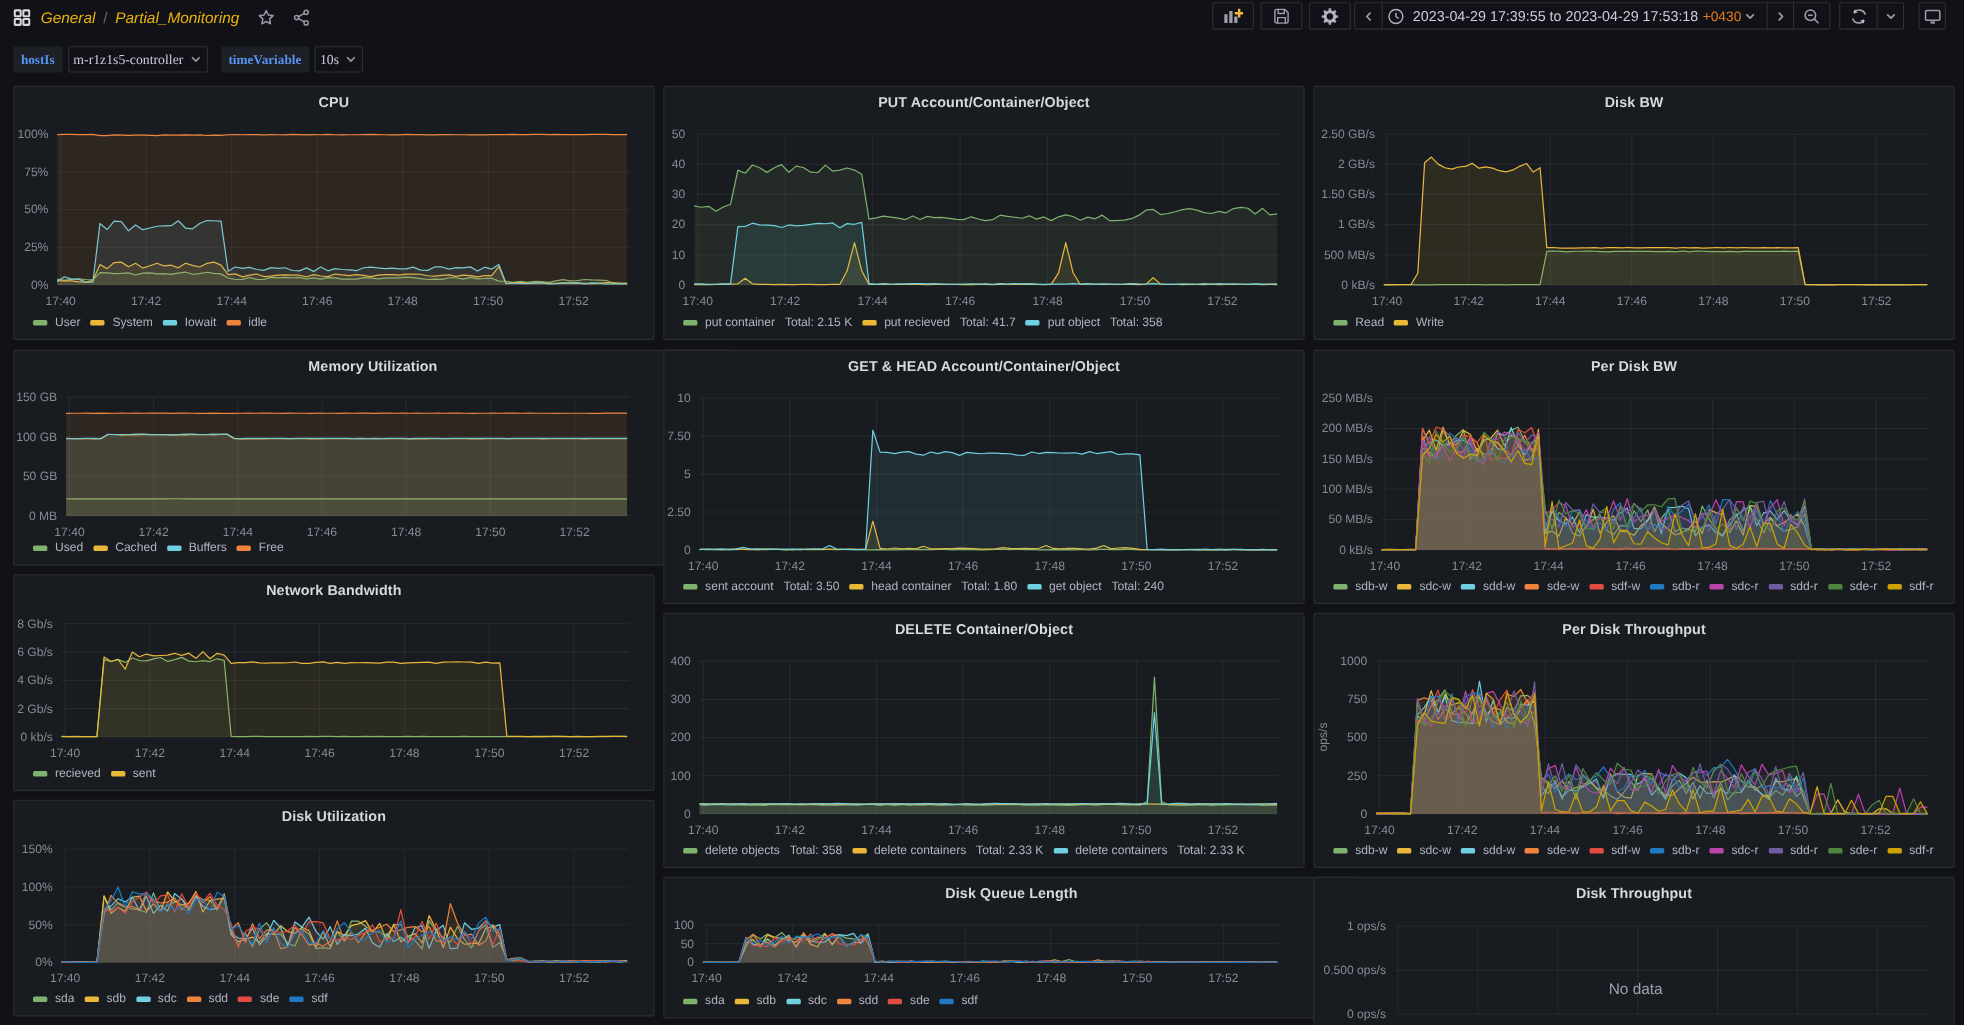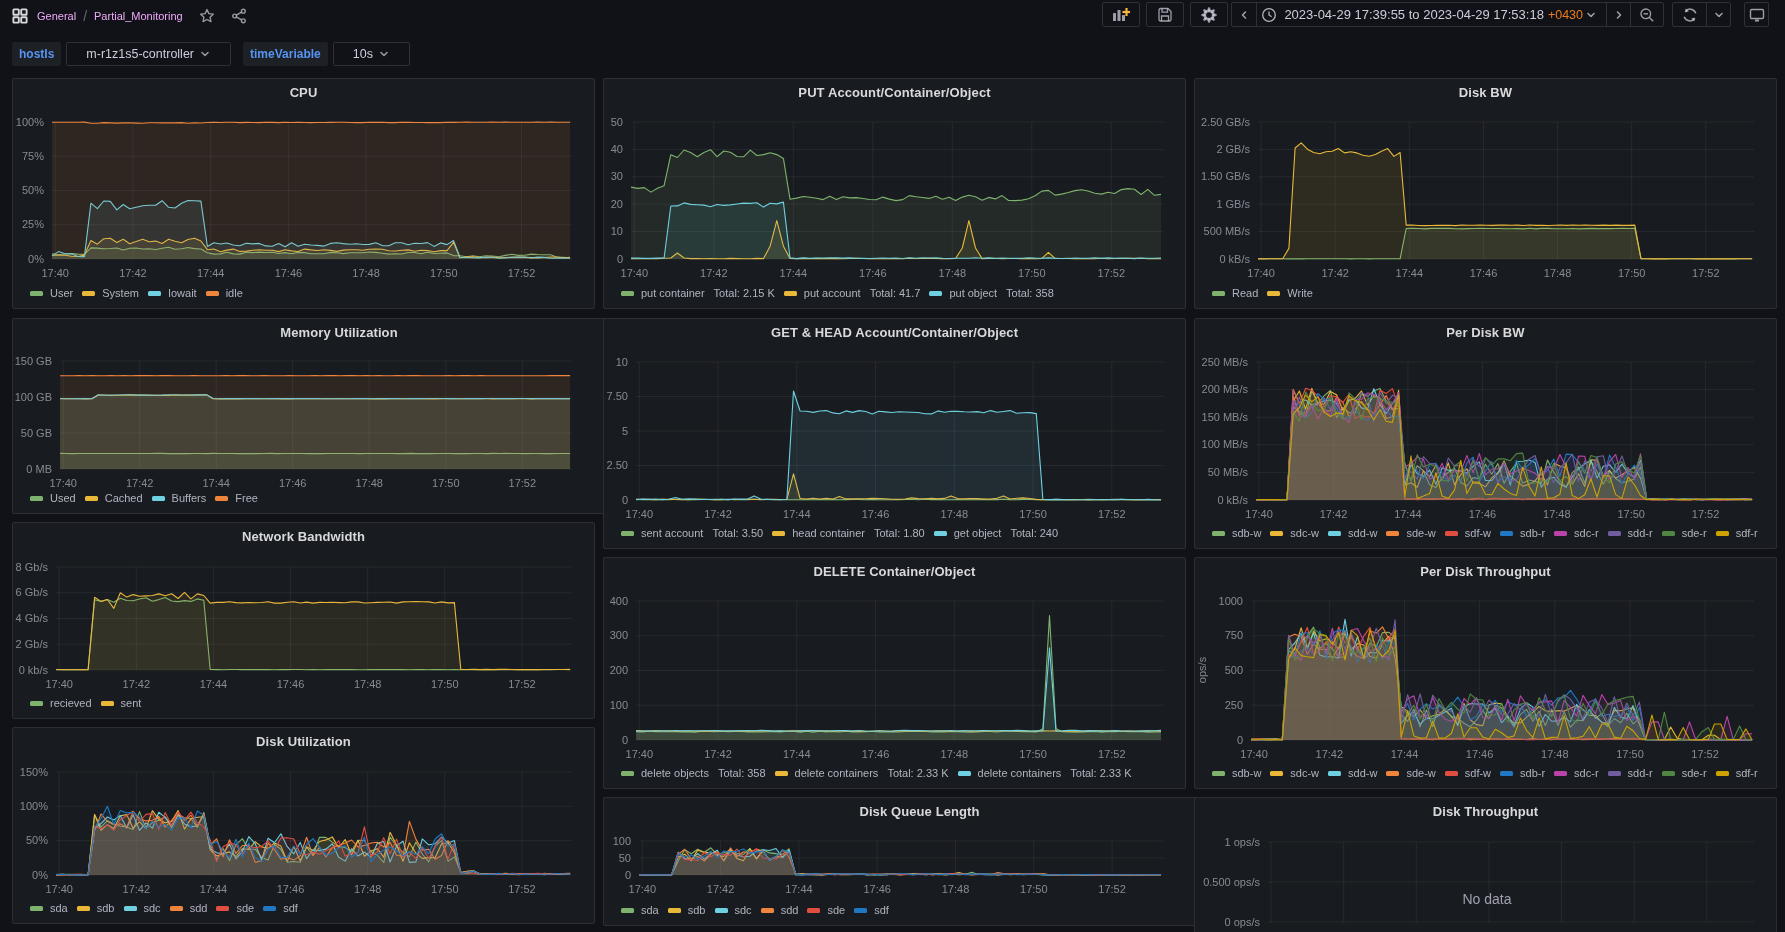--- a/index.html
+++ b/index.html
@@ -1,38 +1,38 @@
 <!DOCTYPE html>
 <html><head><meta charset="utf-8"><style>
 *{margin:0;padding:0;box-sizing:border-box}
 html,body{width:1785px;height:932px;overflow:hidden;background:#111217;
   font-family:"Liberation Sans",sans-serif;}
 #topbar{position:absolute;left:0;top:0;width:100%;height:40px;}
 #crumbs{position:absolute;left:12px;top:4px;display:flex;align-items:center;height:24px;}
 .icogrid{display:inline-flex;margin-right:9px;}
-.crumbtxt{color:#f0abfc;font-size:11px;}
+.crumbtxt{color:#eab308;font-size:14px;font-style:italic;}
 .slash{color:rgba(204,204,220,0.45);font-size:14px;margin:0 7px;}
 .ico{display:inline-flex;margin-left:16px;opacity:.95}
 #topright{position:absolute;right:16px;top:2px;display:flex;align-items:stretch;height:25px;}
 .tbtn{display:inline-flex;align-items:center;justify-content:center;width:38px;height:25px;
   border:1px solid #2e3036;border-radius:2px;margin-left:6px;background:#111217;}
 .tbtn.tvb{width:25px;margin-left:13px;}
 .tgroup{display:inline-flex;align-items:stretch;border:1px solid #2e3036;border-radius:2px;margin-left:3px;background:#111217;}
 .tgroup.rg{margin-left:8px;}
 .tseg{display:inline-flex;align-items:center;justify-content:center;padding:0 7px;}
 .tseg+.tseg{border-left:1px solid #2e3036;}
 .tseg.narrow{width:24px;padding:0}
 .tseg.narrow2{width:33px;padding:0}
 .timeseg{padding:0 9px 0 4px;}
 .timetxt{color:#ccccdc;font-size:13px;margin:0 4px 0 7px;}
 .tz{color:#eb7b18;font-size:12.5px;margin-right:2px;}
-#varsrow{position:absolute;left:12px;top:42px;height:24px;display:flex;align-items:center;}
+#varsrow{position:absolute;left:12px;top:42px;height:24px;display:flex;align-items:center;font-family:Liberation Serif, serif;}
 .varlabel{display:inline-flex;align-items:center;height:24px;padding:0 7px;background:#1d2025;
   border-radius:2px;color:#5794f2;font-size:12px;font-weight:700;}
-.varval{display:inline-flex;align-items:center;gap:5px;height:24px;padding:0 19px;margin-left:5px;
+.varval{display:inline-flex;align-items:center;gap:5px;height:24px;padding:0 4px;margin-left:5px;
   border:1px solid #2e3036;border-radius:2px;color:#ccccdc;font-size:12.5px;}
 .panel{position:absolute;background:#181b1f;border:1px solid #2c2e33;border-radius:2px;overflow:hidden;}
 .ptitle{position:absolute;left:0;right:0;top:6px;text-align:center;color:#d8d9da;
   font-size:13px;font-weight:700;letter-spacing:0.1px;}
 .plotsvg{position:absolute;left:0;top:0;}
 .ax{fill:rgba(204,204,220,0.62);font-size:11px;font-family:"Liberation Sans",sans-serif;}
 .nodata{fill:rgba(204,204,220,0.75);font-size:14px;font-family:"Liberation Sans",sans-serif;}
 .grid{stroke:rgba(204,204,220,0.08);stroke-width:1;}
 .legend{position:absolute;left:17px;right:4px;bottom:7px;height:16px;display:flex;align-items:center;
   gap:9px;overflow:hidden;white-space:nowrap;}
@@ -290,21 +290,21 @@
       </g>
     </svg>
     <div class="legend">
       <span class="li">
         <span class="lm" style="background:#7EB26D"></span>
         <span class="ln">put container</span>
         <span class="lt">Total: 2.15 K</span>
       </span>
       <span class="li">
         <span class="lm" style="background:#EAB839"></span>
-        <span class="ln">put account</span>
+        <span class="ln">put recieved</span>
         <span class="lt">Total: 41.7</span>
       </span>
       <span class="li">
         <span class="lm" style="background:#6ED0E0"></span>
         <span class="ln">put object</span>
         <span class="lt">Total: 358</span>
       </span>
     </div>
   </div>
 <div class="panel" style="left:1194px;top:78px;width:583px;height:231px">

